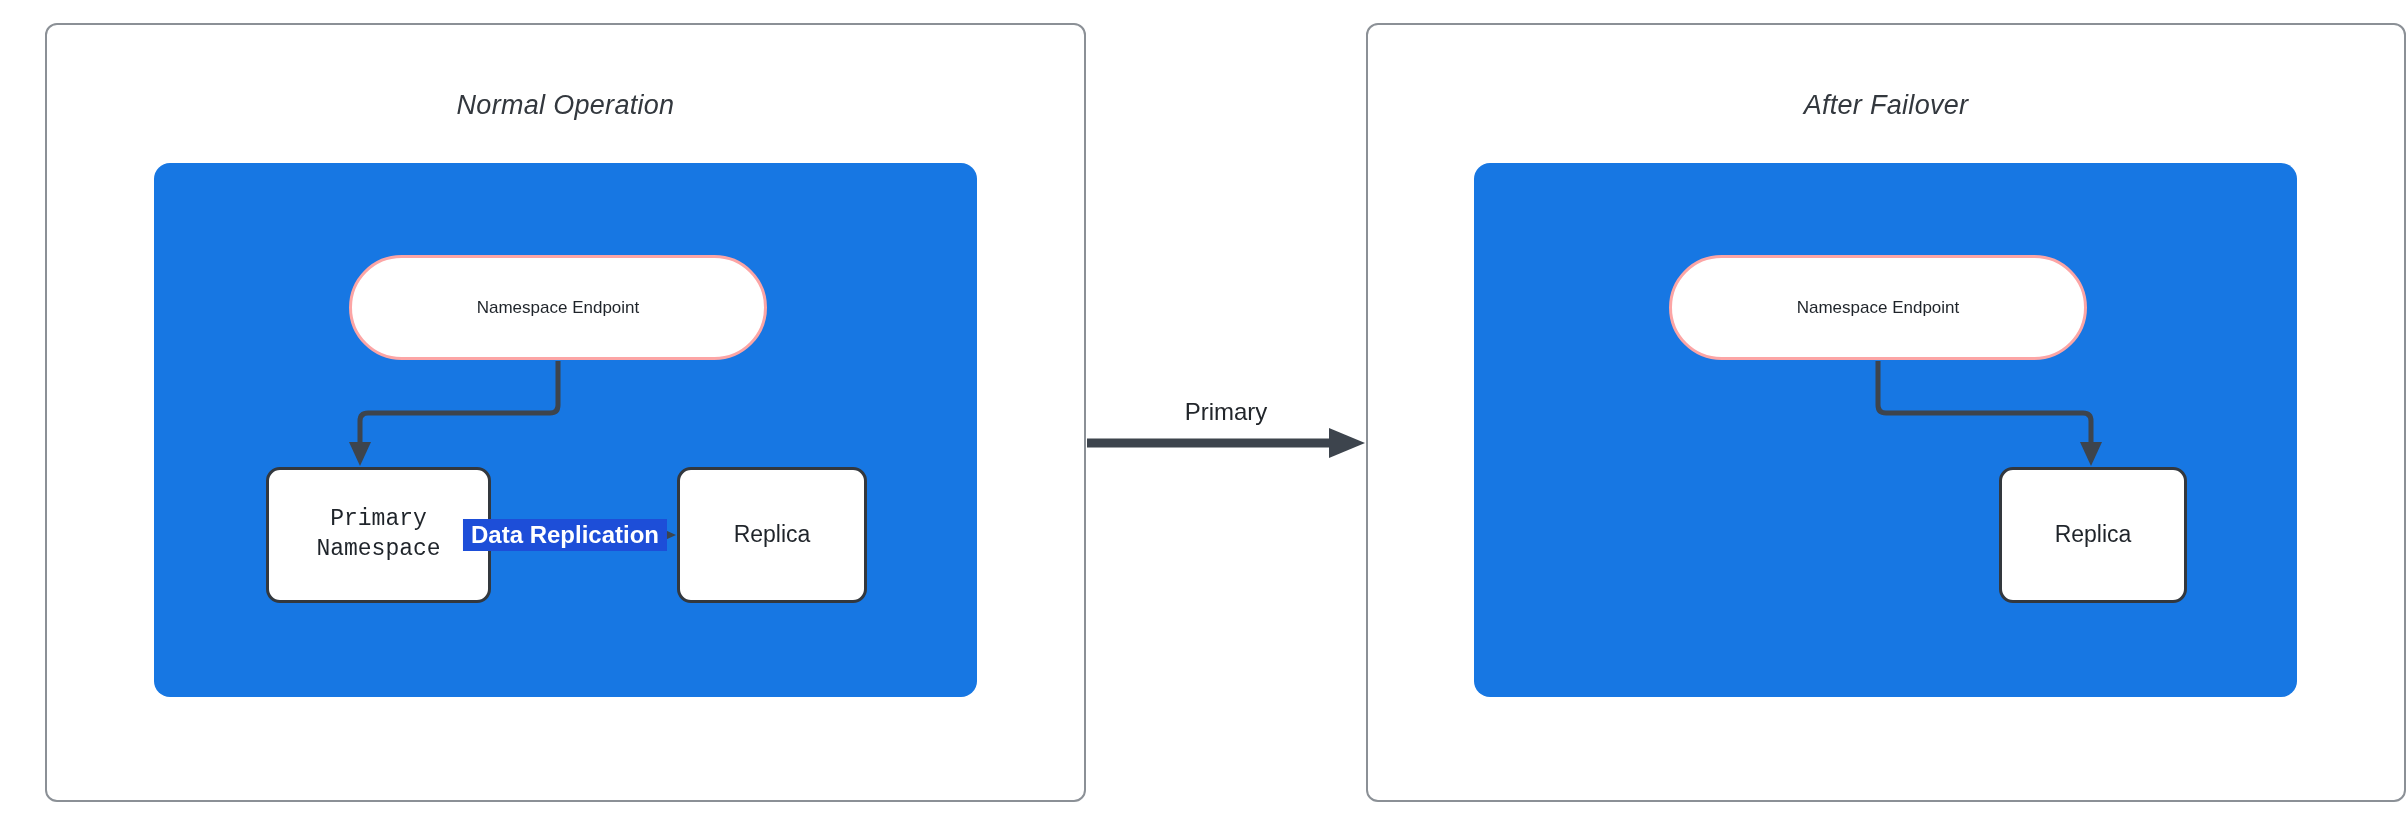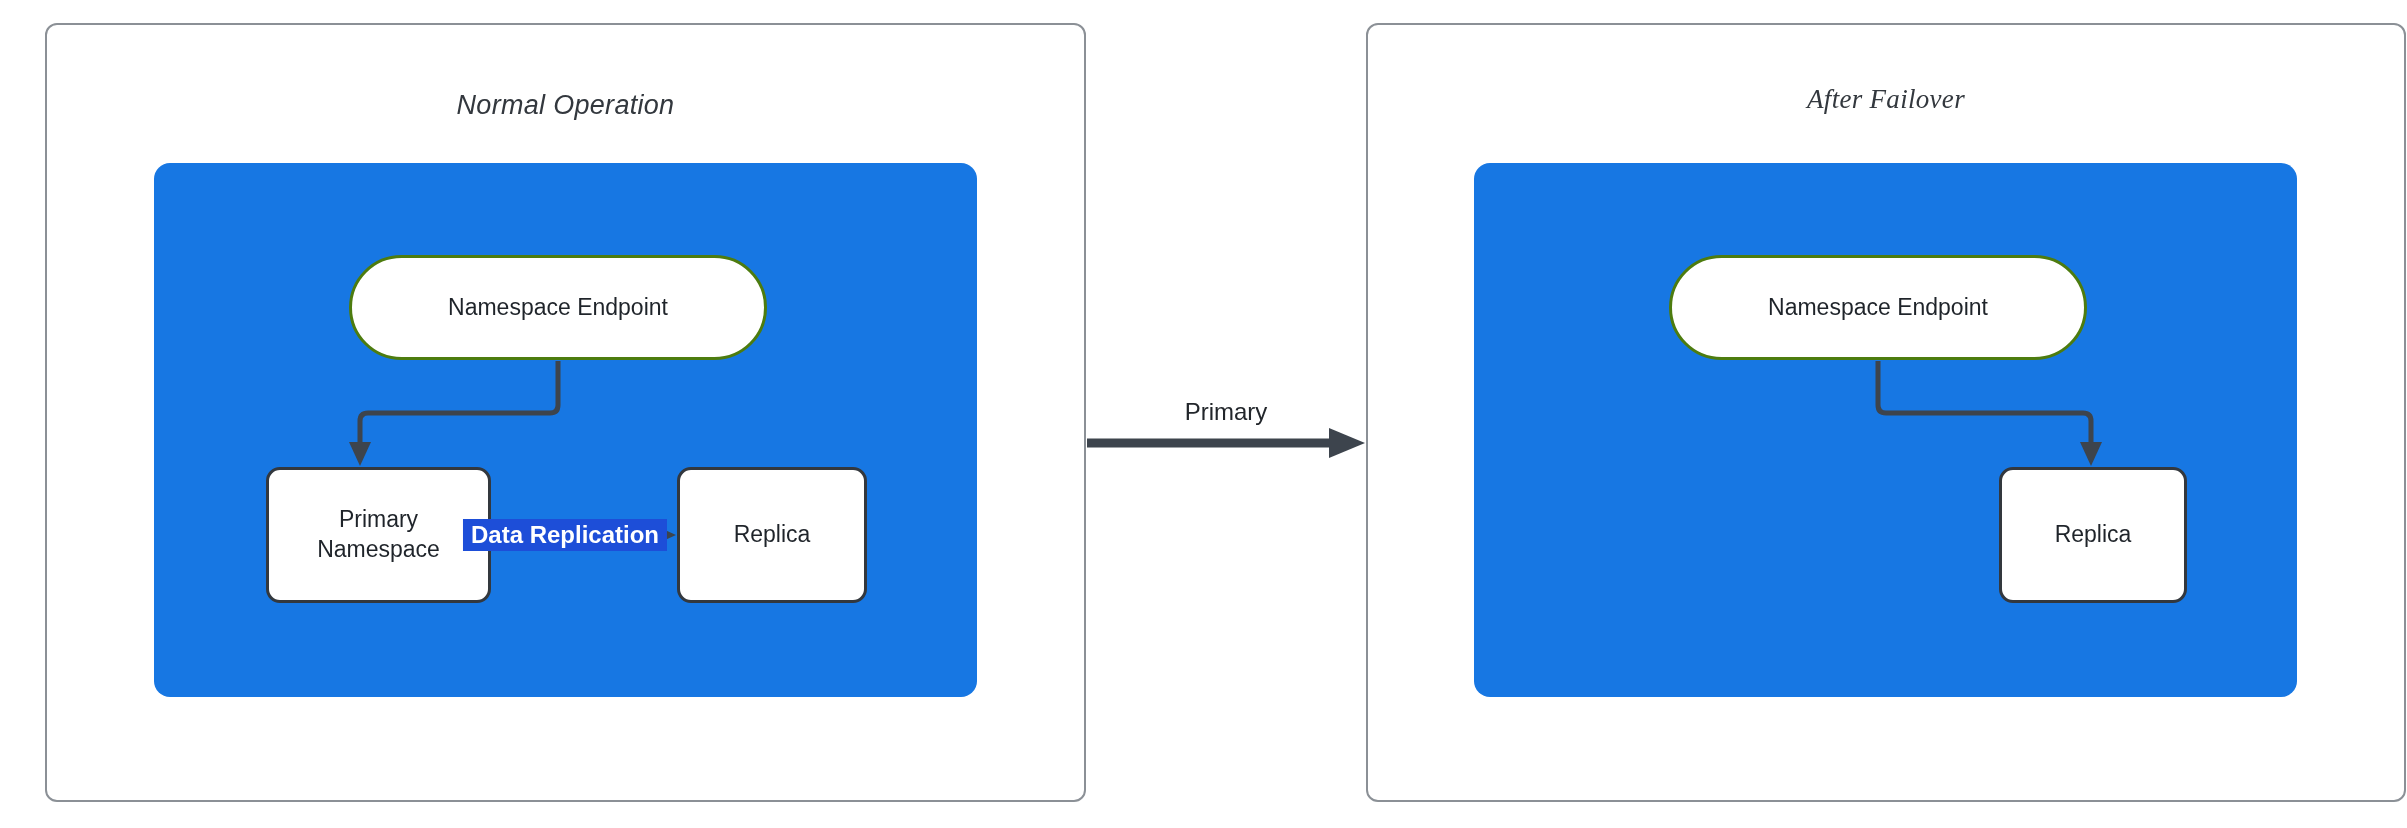--- a/index.html
+++ b/index.html
@@ -34,26 +34,26 @@
 
   .blue-box {
     position: absolute;
     background: #1777e3;
     border-radius: 16px;
   }
 
   .pill {
     position: absolute;
     background: #ffffff;
-    border: 3px solid #4d7c0f;
+    border: 3px solid #fca5a5;
     border-radius: 56px;
     display: flex;
     align-items: center;
     justify-content: center;
-    font-size: 23px;
+    font-size: 17px;
     color: #1f242a;
   }
 
   .node {
     position: absolute;
     background: #ffffff;
     border: 3px solid #33383e;
     border-radius: 14px;
     display: flex;
     align-items: center;
@@ -101,21 +101,21 @@
 
 <div class="canvas">
 
   <div class="panel" style="left:21px; top:23px; width:1041px; height:779px;">
     <div class="panel-title" style="top:65px;">Normal Operation</div>
   </div>
 
   <div class="blue-box" style="left:130px; top:163px; width:823px; height:534px;"></div>
 
   <div class="panel" style="left:1342px; top:23px; width:1040px; height:779px;">
-    <div class="panel-title" style="top:59px;font-family:Liberation Serif, serif;">After Failover</div>
+    <div class="panel-title" style="top:65px;">After Failover</div>
   </div>
 
   <div class="blue-box" style="left:1450px; top:163px; width:823px; height:534px;"></div>
 
   <svg class="connectors" width="2407" height="828" viewBox="0 0 2407 828">
 
     <path d="M534 361 L534 405 Q534 413 526 413 L344 413 Q336 413 336 421 L336 444" fill="none" stroke="#3d444d" stroke-width="5"></path>
     <polygon points="336,466 325,442 347,442" fill="#3d444d"></polygon>
 
     <path d="M430 535 L636 535" fill="none" stroke="#3d444d" stroke-width="5"></path>
@@ -125,21 +125,21 @@
     <polygon points="1341,443 1305,428 1305,458" fill="#3d444d"></polygon>
 
     <path d="M1854 361 L1854 405 Q1854 413 1862 413 L2059 413 Q2067 413 2067 421 L2067 444" fill="none" stroke="#3d444d" stroke-width="5"></path>
     <polygon points="2067,466 2056,442 2078,442" fill="#3d444d"></polygon>
   </svg>
 
   <div class="pill" style="left:325px; top:255px; width:418px; height:105px;">
     <span>Namespace Endpoint</span>
   </div>
 
-  <div class="node" style="left:242px; top:467px; width:225px; height:136px;">
+  <div class="node" style="left:242px; top:467px; width:225px; height:136px;font-family:Liberation Mono, monospace;">
     <span>Primary Namespace</span>
   </div>
 
   <div class="node" style="left:653px; top:467px; width:190px; height:136px;">
     <span>Replica</span>
   </div>
 
   <div class="edge-label" style="left:541px; top:535px;">Data Replication</div>
 
   <div class="failover-label" style="left:1202px; top:398px;">Primary</div>

